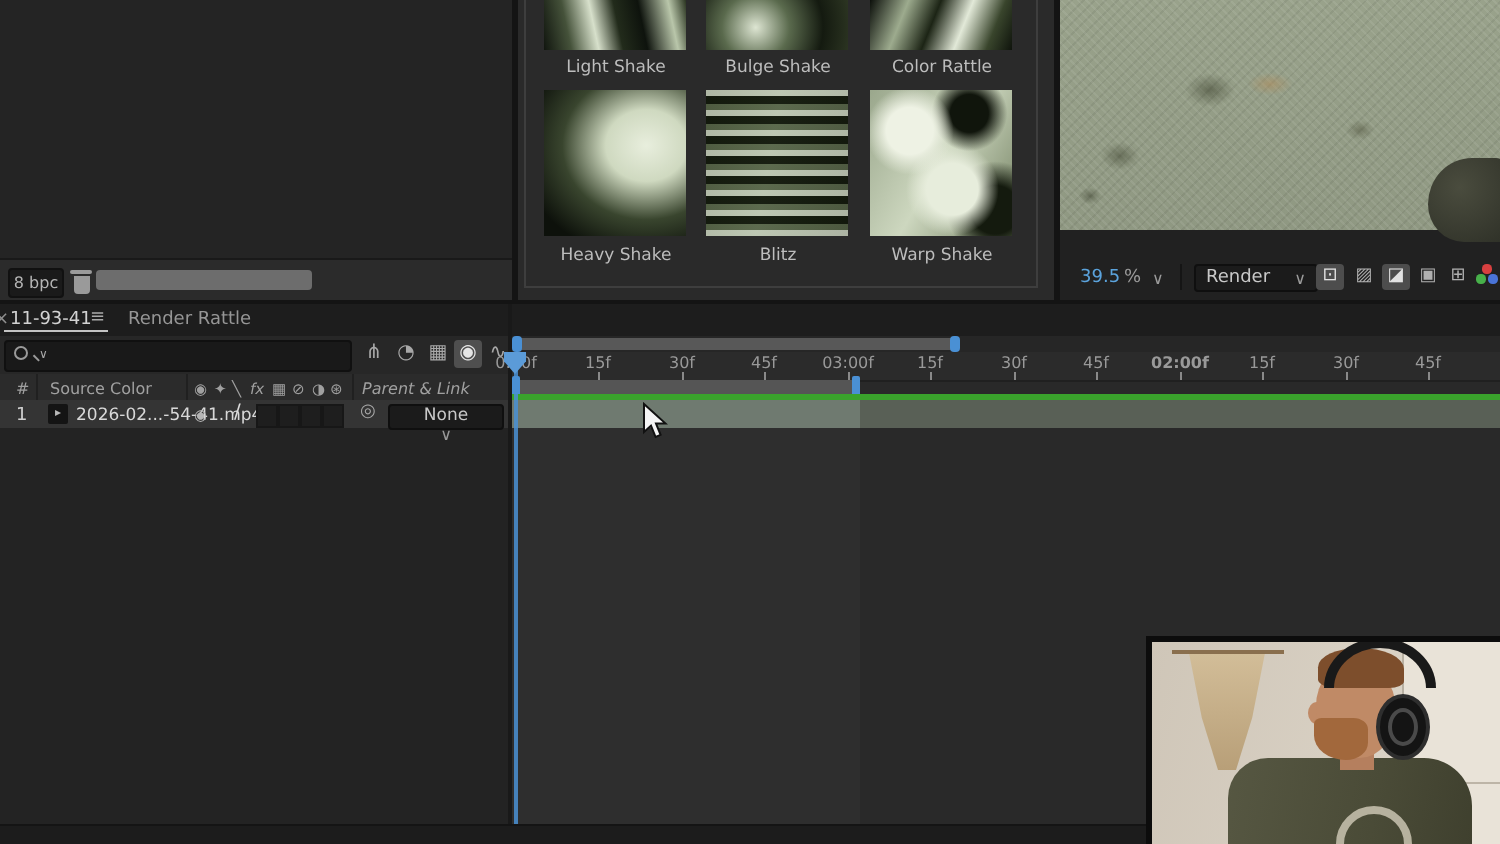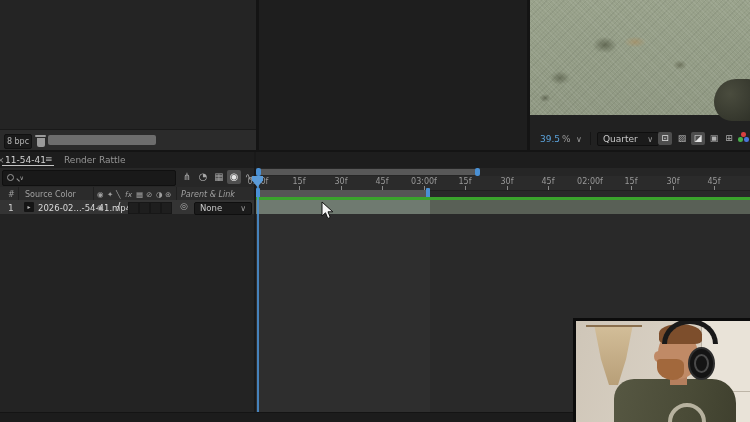--- a/index.html
+++ b/index.html
@@ -67,21 +67,21 @@
   .mgl-circle{width:5px;height:5px;border:1.3px solid #9a9a9a;border-radius:50%;display:inline-block;}
   .mgl-handle{width:3.5px;height:1.3px;background:#9a9a9a;display:inline-block;transform:rotate(45deg) translate(1px,-2px);}
   .tb-icon{width:14px;height:14px;text-align:center;line-height:14px;font-size:10px;color:#a8a8a8;border-radius:2px;}
   .tb-icon.hl{background:#4f4f4f;color:#e5e5e5;}
   .tl-header{left:0;top:187px;width:254px;height:13px;background:#2b2b2b;border-bottom:1px solid #1e1e1e;color:#a0a0a0;}
   .colsep{width:1px;background:#202020;}
   .sw{font-size:7.5px;color:#a0a0a0;}
   .layer-row{left:0;top:200px;width:254px;height:14px;background:#343434;}
   .cell{width:9px;height:10px;background:#1e1e1e;border:1px solid #171717;}
   .fileicon{width:10px;height:10px;background:#141414;border-radius:1px;color:#b9b9b9;font-size:6px;text-align:center;line-height:10px;}
-  .none-dd{left:194px;top:1.5px;width:46px;height:11px;font-size:8.5px;}
+  .none-dd{left:194px;top:1.5px;width:46px;height:11px;font-size:8.5px;flex-direction:column;}
   
   .time-area{left:256px;top:168px;width:494px;height:244px;background:#292929;}
   .nav-track{left:0;top:0;width:494px;height:8px;background:#262626;}
   .nav-bar{left:0;top:1px;width:224px;height:6px;background:#585858;border-radius:3px;}
   .nav-cap{top:0;width:5px;height:8px;background:#4a90d4;border-radius:2px;}
   .ruler{left:0;top:8px;width:494px;height:14px;background:#2b2b2b;border-bottom:1px solid #202020;}
   .rlabel{position:absolute;top:1px;transform:translateX(-50%);color:#999;font-size:8px;text-align:center;}
   .rtick{position:absolute;top:10px;width:1px;height:4px;background:#8a8a8a;}
   .workbar{left:0;top:22px;width:174px;height:8px;background:#555;}
   .wbracket{top:20px;width:4px;height:12px;background:#4a90d4;border-radius:1px;}
@@ -125,32 +125,51 @@
     <div class="a pp-bottom">
       <span class="a chip">8 bpc</span>
       <span class="a" style="left:35px;top:4px;width:11px;height:13px;">
         <span class="trash-lid"></span>
         <span class="trash-body"></span>
       </span>
       <span class="a pp-scrollbar"></span>
     </div>
   </div>
 
+  <div class="a effects-panel">
+    <div class="a preset-border"></div>
+
+    <div class="a thumb t0" style="left:13px;top:0;height:25px;"></div>
+    <div class="a thumb t1" style="left:94px;top:0;height:25px;"></div>
+    <div class="a thumb t2" style="left:176px;top:0;height:25px;"></div>
+
+    <div class="a plabel" style="left:4px;top:29px;">Light Shake</div>
+    <div class="a plabel" style="left:85px;top:29px;">Bulge Shake</div>
+    <div class="a plabel" style="left:167px;top:29px;">Color Rattle</div>
+
+    <div class="a thumb t3" style="left:13px;top:45px;height:73px;"></div>
+    <div class="a thumb t4" style="left:94px;top:45px;height:73px;"></div>
+    <div class="a thumb t5" style="left:176px;top:45px;height:73px;"></div>
+
+    <div class="a plabel" style="left:4px;top:123px;">Heavy Shake</div>
+    <div class="a plabel" style="left:85px;top:123px;">Blitz</div>
+    <div class="a plabel" style="left:167px;top:123px;">Warp Shake</div>
+  </div>
 
   <div class="a preview-panel">
     <div class="a video">
       <div class="a shoe"></div>
     </div>
     <div class="a" style="left:0;top:115px;width:220px;height:35px;">
       <span class="a mag" style="left:10px;top:19px;">39.5</span>
       <span class="a unit" style="left:32px;top:19px;">%</span>
       <span class="a chev-btn" style="left:46px;top:20px;">∨</span>
       <span class="a" style="left:60px;top:17px;width:1px;height:13px;background:#151515;"></span>
       <div class="a dropdown" style="left:67px;top:17px;width:50px;height:12px;">
-        <span>Quarter</span>
+        <span>Render</span>
         <span class="chev-btn">∨</span>
       </div>
       <span class="a pv-icon hl" style="left:128px;top:17px;">⊡</span>
       <span class="a pv-icon" style="left:145px;top:17px;">▨</span>
       <span class="a pv-icon hl" style="left:161px;top:17px;">◪</span>
       <span class="a pv-icon" style="left:177px;top:17px;">▣</span>
       <span class="a pv-icon" style="left:192px;top:17px;">⊞</span>
       <span class="a" style="left:208px;top:17px;width:12px;height:13px;">
         <span class="dot" style="left:3px;top:0;background:#d84040;"></span>
         <span class="dot" style="left:0;top:5px;background:#47b04a;"></span>
@@ -158,21 +177,21 @@
       </span>
     </div>
   </div>
 
   <div class="a vdiv" style="left:256px;top:0;height:150px;"></div>
   <div class="a vdiv" style="left:527px;top:0;height:150px;"></div>
   <div class="a hdiv" style="left:0;top:150px;width:750px;"></div>
 
   <div class="a tabbar">
     <span class="a" style="left:-3px;top:3px;color:#8f8f8f;font-size:9px;">×</span>
-    <span class="a tab-label" style="left:5px;top:3px;">11-54-41</span>
+    <span class="a tab-label" style="left:5px;top:3px;">11-93-41</span>
     <span class="a glyph" style="left:45px;top:3px;font-size:9px;">≡</span>
     <span class="a underline" style="left:2px;top:13px;width:52px;"></span>
     <span class="a tab-inactive" style="left:64px;top:3px;">Render Rattle</span>
   </div>
 
   <div class="a" style="left:0;top:168px;width:254px;height:244px;background:#232323;">
 
     <div class="a tl-toolbar" style="top:0;">
       <div class="a search-box">
         <span style="margin:0 2px 0 4px;"><span class="mgl-circle"></span><span class="mgl-handle"></span></span>
@@ -232,21 +251,21 @@
 
     <div class="a ruler">
       <span class="rlabel" style="left:2px;">0:00f</span>
       <span class="rlabel" style="left:43px;">15f</span>
       <span class="rlabel" style="left:85px;">30f</span>
       <span class="rlabel" style="left:126px;">45f</span>
       <span class="rlabel" style="left:168px;">03:00f</span>
       <span class="rlabel" style="left:209px;">15f</span>
       <span class="rlabel" style="left:251px;">30f</span>
       <span class="rlabel" style="left:292px;">45f</span>
-      <span class="rlabel" style="left:334px;">02:00f</span>
+      <span class="rlabel" style="left:334px;font-weight:bold;">02:00f</span>
       <span class="rlabel" style="left:375px;">15f</span>
       <span class="rlabel" style="left:417px;">30f</span>
       <span class="rlabel" style="left:458px;">45f</span>
       <span class="rtick" style="left:43px;"></span>
         <span class="rtick" style="left:85px;"></span>
       <span class="rtick" style="left:126px;"></span>
         <span class="rtick" style="left:168px;"></span>
       <span class="rtick" style="left:209px;"></span>
         <span class="rtick" style="left:251px;"></span>
       <span class="rtick" style="left:292px;"></span>

